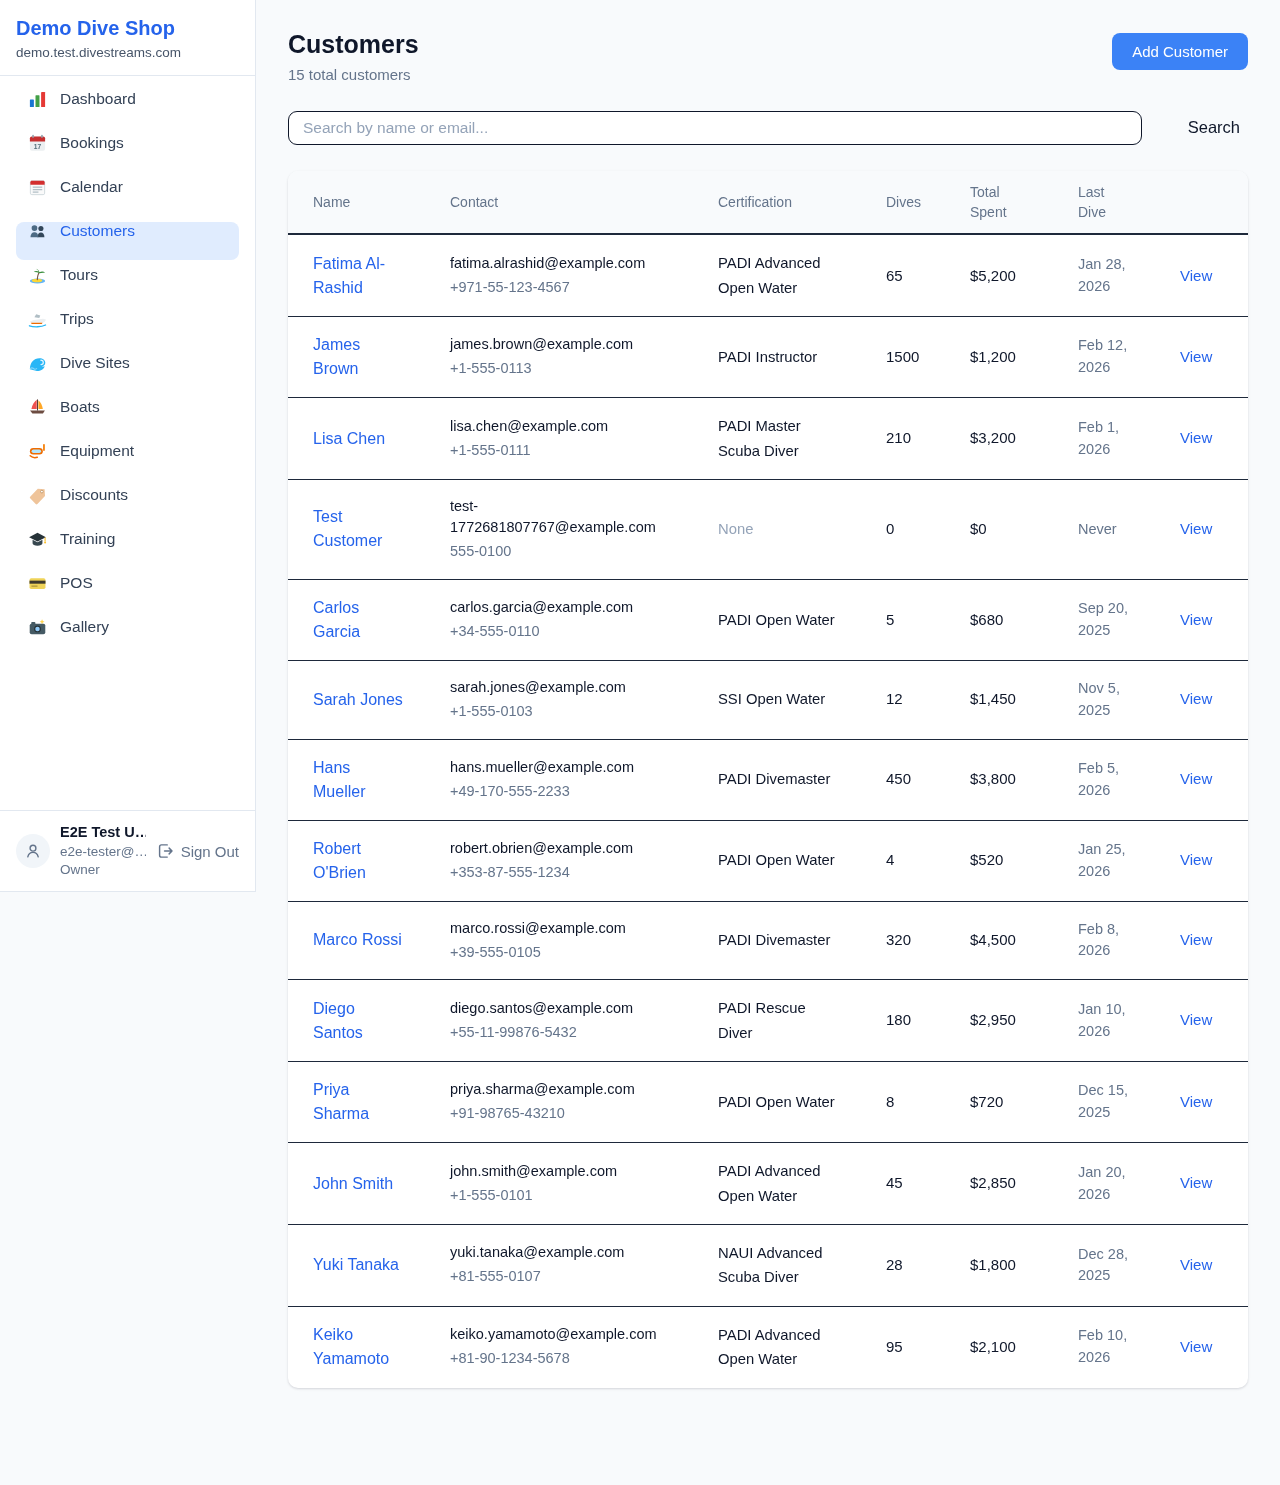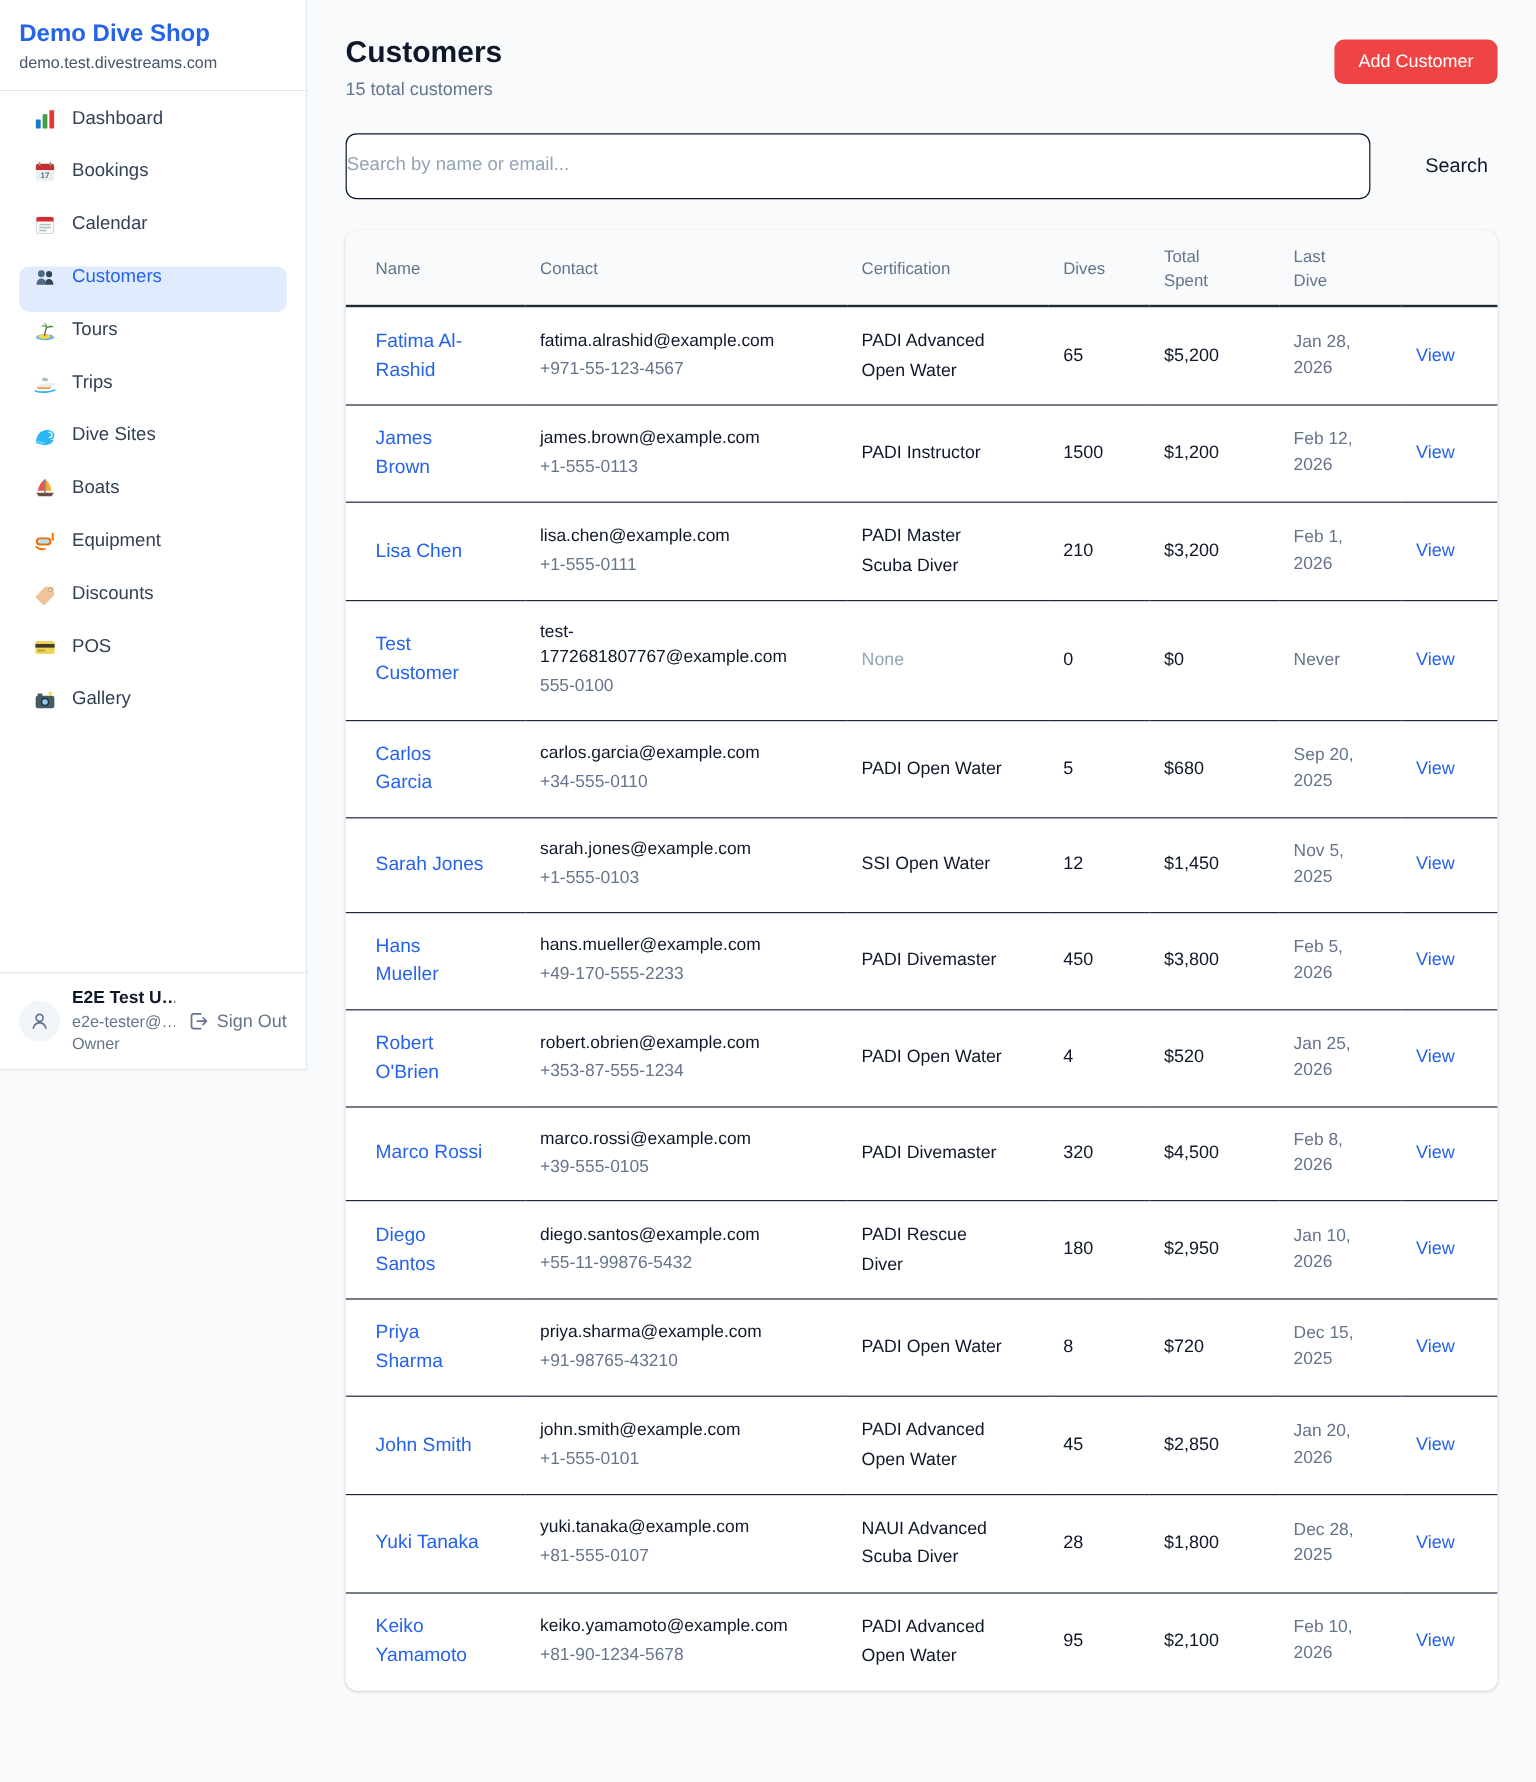--- a/index.html
+++ b/index.html
@@ -30,24 +30,24 @@
   .uinfo{flex:1;min-width:0;line-height:1.35}
   .uname{font-size:14.5px;font-weight:700;color:#0f172a;white-space:nowrap;overflow:hidden}
   .uemail,.urole{font-size:13.5px;color:#64748b;white-space:nowrap;overflow:hidden}
   .signout{display:flex;align-items:center;gap:7px;color:#64748b;font-size:15px;cursor:pointer;flex:none}
   .signout .icon{width:18px;height:18px}
   
   .main{position:absolute;left:256px;top:0;width:1024px;box-sizing:border-box;padding:30px 32px 0}
   .header-row{display:flex;justify-content:space-between;align-items:flex-start}
   .page-title{font-size:25px;font-weight:700;color:#0f172a;line-height:1.15}
   .page-sub{margin-top:7px;font-size:15px;color:#64748b}
-  .btn-primary{background:#ef4444;color:#fff;border:none;border-radius:8px;height:37px;
+  .btn-primary{background:#3b82f6;color:#fff;border:none;border-radius:8px;height:37px;
     padding:0 20px;font-size:15px;font-weight:500;font-family:inherit;cursor:pointer;margin-top:3px}
   .search-row{margin-top:28px;display:flex;align-items:center}
-  .search-input{flex:1;height:55px;border:1px solid #0f172a;border-radius:9px;padding:0 0;
+  .search-input{flex:1;height:34px;border:1px solid #0f172a;border-radius:9px;padding:0 14px;
     font-size:15.5px;font-family:inherit;color:#0f172a;background:#fff;box-sizing:border-box;outline:none}
   .search-input::placeholder{color:#94a3b8}
   .search-btn{background:none;border:none;font-family:inherit;font-size:16.5px;color:#0f172a;
     margin-left:38px;padding:0 8px;cursor:pointer}
   
   .card{margin-top:26px;background:#fff;border-radius:10px;overflow:hidden;
     box-shadow:0 1px 2px rgba(15,23,42,.06),0 1px 3px rgba(15,23,42,.1)}
   table{width:100%;border-collapse:collapse;table-layout:fixed}
   col.c1{width:150px}col.c2{width:268px}col.c3{width:168px}col.c4{width:84px}
   col.c5{width:108px}col.c6{width:102px}col.c7{width:80px}
@@ -187,20 +187,31 @@
   <a class="nav-item">
     <span class="icon">
           <svg viewBox="0 0 20 20">
             <path d="M2.3 11.2l8-8.4 7.2.5.4 7.3-8 8.4c-.5.5-1.3.5-1.8 0l-5.8-6c-.5-.5-.5-1.3 0-1.8z" fill="#efc49a"></path>
             <circle cx="14.6" cy="5.9" r="1.4" fill="#fff" stroke="#c49a6c"></circle>
           </svg>
         </span>
     <span class="nav-label">Discounts</span>
   </a>
 
+  <a class="nav-item">
+    <span class="icon">
+          <svg viewBox="0 0 20 20">
+            <path d="M10 3L1.2 7.6 10 12.2l8.8-4.6z" fill="#263238"></path>
+            <path d="M4.8 10.3v3.6c0 1.5 2.3 2.7 5.2 2.7s5.2-1.2 5.2-2.7v-3.6L10 13z" fill="#37474f"></path>
+            <path d="M18 8v4.2" stroke="#fbc02d" stroke-width="1.2"></path>
+            <circle cx="18" cy="13.2" r="1.1" fill="#fbc02d"></circle>
+          </svg>
+        </span>
+    <span class="nav-label">Training</span>
+  </a>
 
   <a class="nav-item">
     <span class="icon">
           <svg viewBox="0 0 20 20">
             <rect x="1.6" y="4.4" width="16.8" height="11.4" rx="1.8" fill="#efd358"></rect>
             <rect x="1.6" y="7" width="16.8" height="3.2" fill="#3e3a2c"></rect>
             <rect x="3.6" y="12" width="6.4" height="1.6" fill="#b89f3e"></rect>
           </svg>
         </span>
     <span class="nav-label">POS</span>

